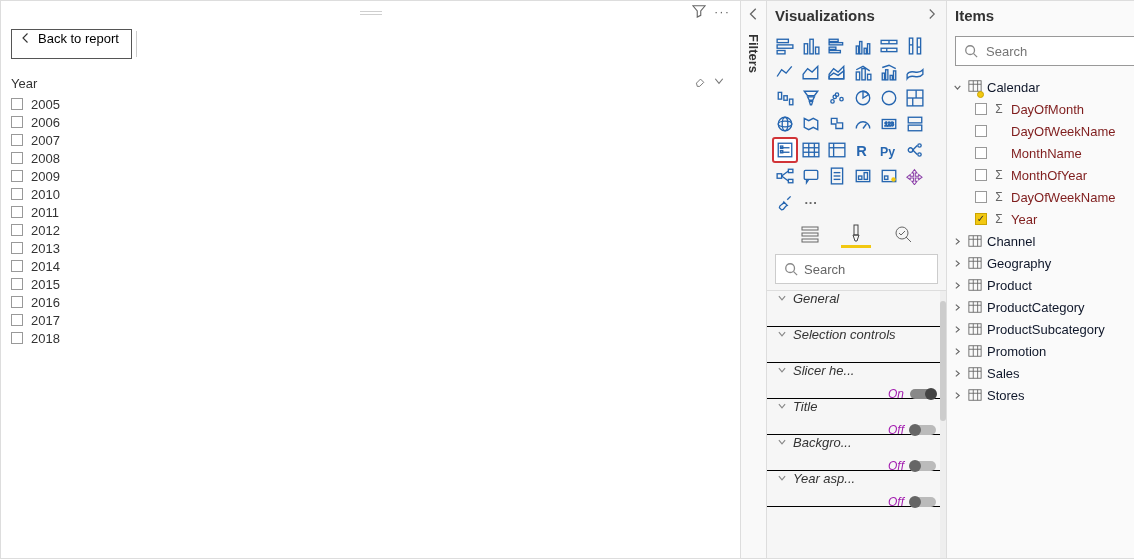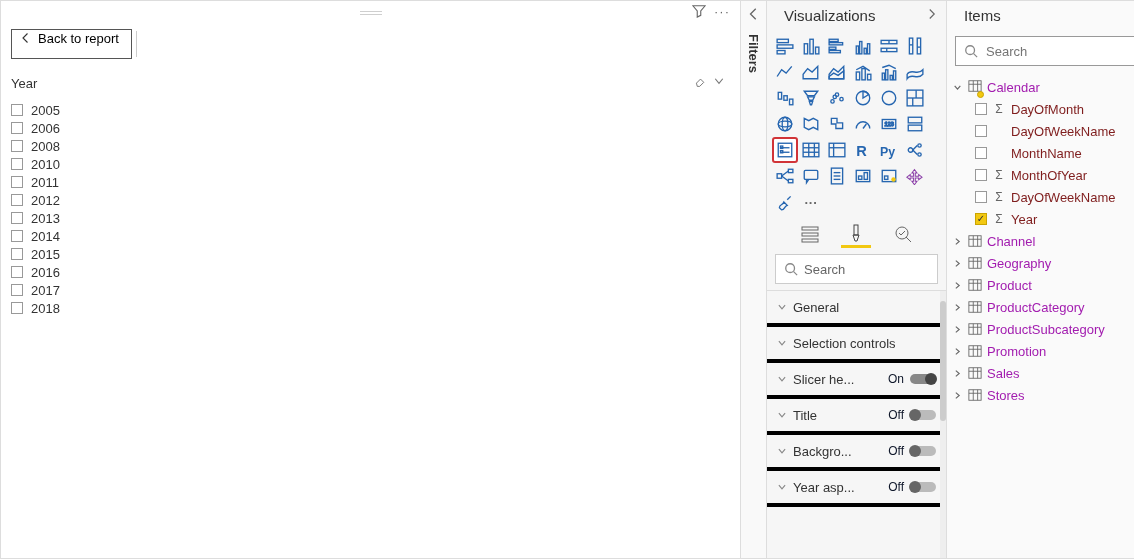--- a/index.html
+++ b/index.html
@@ -10,66 +10,66 @@
   .canvas-topbar { height: 24px; display:flex; justify-content:center; align-items:center; position:relative; }
   .grip { width: 22px; height: 4px; display:flex; flex-direction:column; justify-content:space-between; opacity:.4; }
   .grip span { display:block; height:1px; background:#888; }
   .canvas-top-icons { position:absolute; right:10px; top:3px; display:flex; gap:8px; color:#666; }
   .back-btn { position:absolute; left:10px; top:28px; height:30px; padding:0 12px 12px 8px; display:flex; align-items:center; gap:6px; border:1px solid #555; font-size:13px; background:#fff; cursor:pointer; }
   .back-btn svg { width:12px; height:12px; }
   .slicer { position:absolute; left:10px; top:74px; width:720px; }
   .slicer-header { display:flex; justify-content:space-between; align-items:center; padding-right:6px; }
   .slicer-title { font-size:13px; color:#333; }
   .slicer-head-icons { display:flex; gap:6px; color:#666; }
-  .slicer-list { margin-top:10px; }
+  .slicer-list { margin-top:4px; }
   .slicer-item { display:flex; align-items:center; gap:8px; height:18px; font-size:13px; color:#333; }
   .slicer-item .cb { width:12px; height:12px; border:1px solid #999; background:#fff; }
   .divider-line { position:absolute; left:135px; top:30px; width:1px; height:26px; background:#ccc; }
 
   
   .filters-rail { flex:0 0 26px; border-right:1px solid #ddd; background:#f9f9f9; display:flex; flex-direction:column; align-items:center; padding-top:6px; }
   .filters-rail .expand-ic { color:#666; margin-bottom:10px; }
   .filters-rail .vlabel { writing-mode: vertical-rl; font-weight:600; font-size:13px; color:#333; }
 
   
   .viz-pane { flex:0 0 180px; background:#f6f6f6; border-right:1px solid #ddd; display:flex; flex-direction:column; }
   .pane-header { display:flex; align-items:center; justify-content:space-between; padding:6px 8px; }
-  .pane-header .title { font-weight:400; font-size:15px;margin-left:9px; }
+  .pane-header .title { font-weight:700; font-size:15px; }
   .pane-header .chev { color:#666; }
   .viz-grid { padding:4px 6px 2px 6px; display:grid; grid-template-columns: repeat(6, 24px); grid-auto-rows:24px; gap:2px; }
   .viz-tile { display:flex; align-items:center; justify-content:center; cursor:pointer; border-radius:2px; }
   .viz-tile svg { width:18px; height:18px; }
   .viz-tile.selected { outline:2px solid #d13438; outline-offset:-1px; background:#fff; }
   .viz-tile.more { font-weight:bold; color:#666; }
   .viz-tabs { display:flex; justify-content:space-around; padding:4px 20px 0 20px; }
   .viz-tab { width:30px; height:28px; display:flex; align-items:center; justify-content:center; cursor:pointer; }
   .viz-tab svg { width:20px; height:20px; }
   .viz-tab.active { border-bottom:3px solid #f2c811; }
   .viz-search { margin:6px 8px; height:30px; background:#fff; border:1px solid #ccc; display:flex; align-items:center; padding:0 8px; gap:6px; color:#666; }
   .format-list { flex:1; overflow:hidden; border-top:1px solid #ddd; position:relative; }
-  .fmt-row { display:flex; align-items:center; height:36px; padding:0 10px; border-bottom:4px solid #000000; font-size:13px; color:#333; gap:6px; }
+  .fmt-row { display:flex; align-items:flex-start; height:36px; padding:0 10px; border-bottom:1px solid #000000; font-size:13px; color:#333; gap:6px;font-style:italic; }
   .fmt-row .chev-sm { color:#888; }
   .fmt-label { flex:1; white-space:nowrap; overflow:hidden; text-overflow:ellipsis; }
-  .toggle { display:flex; align-items:center; gap:6px; font-size:12px; color:#0f172a; }
+  .toggle { display:flex; align-items:center; gap:6px; font-size:12px; color:#a21caf;margin-top:24px; }
   .sw { width:26px; height:10px; border-radius:6px; background:#bbb; position:relative; }
   .sw .knob { position:absolute; width:12px; height:12px; border-radius:50%; background:#666; top:-1px; }
   .sw.off .knob { left:-1px; }
   .sw.on { background:#888; }
   .sw.on .knob { right:-1px; background:#444; }
   .fmt-scroll { position:absolute; right:0; top:0; width:6px; height:100%; background:#eee; }
   .fmt-scroll .thumb { position:absolute; top:10px; width:6px; height:120px; background:#ccc; border-radius:3px; }
 
   
   .fields-pane { flex:1; background:#fafafa; display:flex; flex-direction:column; }
   .fields-search { margin:6px 8px; height:30px; background:#fff; border:1px solid #999; display:flex; align-items:center; padding:0 8px; gap:6px; color:#666; }
   .tree { padding:4px 6px; overflow:auto; flex:1; }
   .tree-node { display:flex; align-items:center; height:22px; gap:4px; cursor:pointer; }
   .tree-node .caret { width:10px; color:#666; }
   .tree-node .ticon { width:16px; display:flex; justify-content:center; color:#555; }
-  .tree-node .tlabel { font-size:13px; color:#a21caf; }
+  .tree-node .tlabel { font-size:13px; color:#0f172a; }
   .tree-child { padding-left:22px; display:flex; align-items:center; height:22px; gap:6px; }
   .tree-child .cb { width:12px; height:12px; border:1px solid #999; background:#fff; display:flex; align-items:center; justify-content:center; }
   .tree-child .cb.checked { background:#f2c811; border-color:#caa400; }
   .tree-child .cb.checked::after { content:"✓"; font-size:10px; color:#333; line-height:1; }
   .tree-child .sigma { font-size:12px; color:#666; width:12px; text-align:center; }
   .tree-child .clabel { font-size:13px; color:#7f1d1d; }
   .table-badge { position:relative; }
   .table-badge .dot { position:absolute; right:-2px; bottom:-2px; width:7px; height:7px; border-radius:50%; background:#f2c811; border:1px solid #caa400;}
 </style>
 </head>
@@ -114,21 +114,29 @@
           <div class="slicer-item">
             <span class="cb"></span>
             <span>2005</span>
           </div>
           <div class="slicer-item">
             <span class="cb"></span>
             <span>2006</span>
           </div>
           <div class="slicer-item">
             <span class="cb"></span>
+            <span>2007</span>
+          </div>
+          <div class="slicer-item">
+            <span class="cb"></span>
             <span>2008</span>
+          </div>
+          <div class="slicer-item">
+            <span class="cb"></span>
+            <span>2009</span>
           </div>
           <div class="slicer-item">
             <span class="cb"></span>
             <span>2010</span>
           </div>
           <div class="slicer-item">
             <span class="cb"></span>
             <span>2011</span>
           </div>
           <div class="slicer-item">

